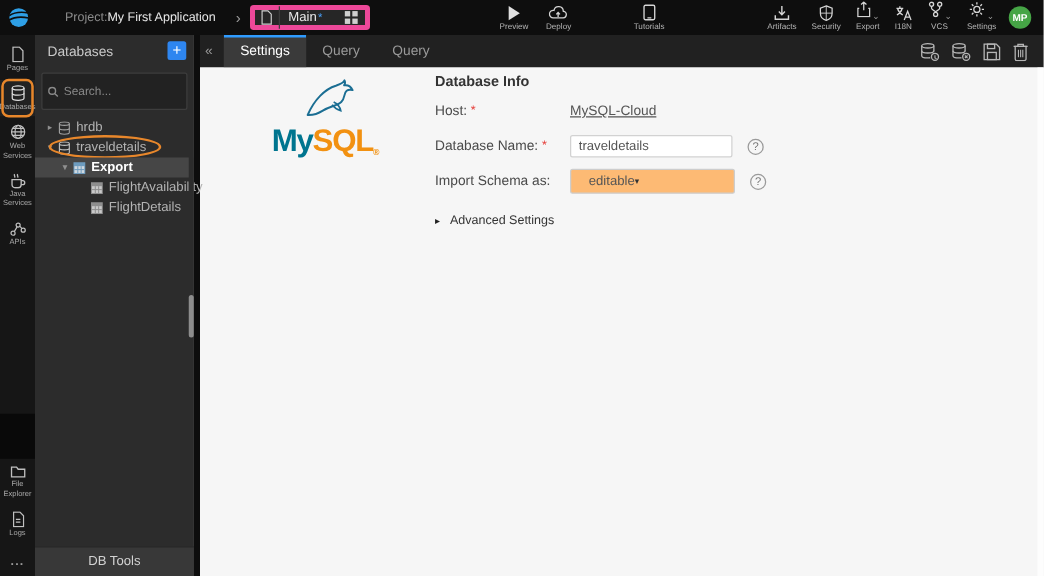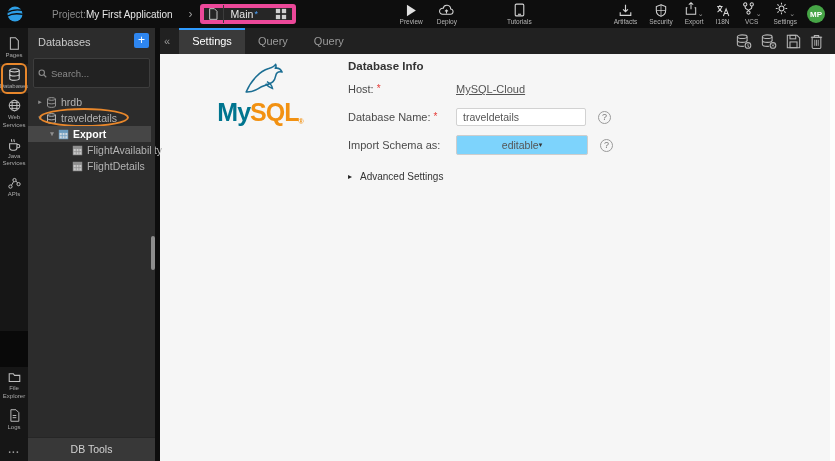--- a/index.html
+++ b/index.html
@@ -74,21 +74,21 @@
 
   
   .form { position:absolute; left:188px; top:6px; }
   .form-title { font-size:11.5px; font-weight:bold; color:#333; margin-bottom:11px; }
   .frow { display:flex; align-items:center; margin-bottom:9px; }
   .flabel { width:108px; font-size:11px; color:#4a4a4a; flex:none; }
   .req { color:#e53935; font-size:10px; margin-left:3px; vertical-align:top; }
   .fstatic { font-size:11px; color:#555;text-decoration:underline; }
   .frow.host { margin-bottom:13px; }
   .ftext { width:130px; height:18px; border:1px solid #d2d2d2; border-radius:2px; background:#fff; font-size:10.5px; color:#555; padding:0 6px; outline:none; font-family:"Liberation Sans", sans-serif; }
-  .fselect { width:132px; height:20px; border:1px solid #cdcdcd; border-radius:2px; background:#7dd3fc; display:flex; align-items:center; justify-content:center; padding:0 4px; font-size:10.5px; color:#555; cursor:pointer; }
+  .fselect { width:132px; height:20px; border:1px solid #cdcdcd; border-radius:2px; background:#fdba74; display:flex; align-items:center; justify-content:flex-start; padding:0 14px; font-size:10.5px; color:#555; cursor:pointer; }
   .fselect .sc { font-size:7px; color:#333; }
   .help { width:13px; height:13px; border:1px solid #9a9a9a; border-radius:50%; color:#777; font-size:9px; display:flex; align-items:center; justify-content:center; margin-left:12px; cursor:pointer; flex:none; }
   .advanced { display:flex; align-items:center; margin-top:16px; cursor:pointer; }
   .advanced .arr { font-size:8px; color:#222; margin-right:8px; }
   .advanced .alabel { font-size:10px; font-weight:normal; color:#333; }
 </style>
 </head>
 <body>
 
 <div class="topbar">

